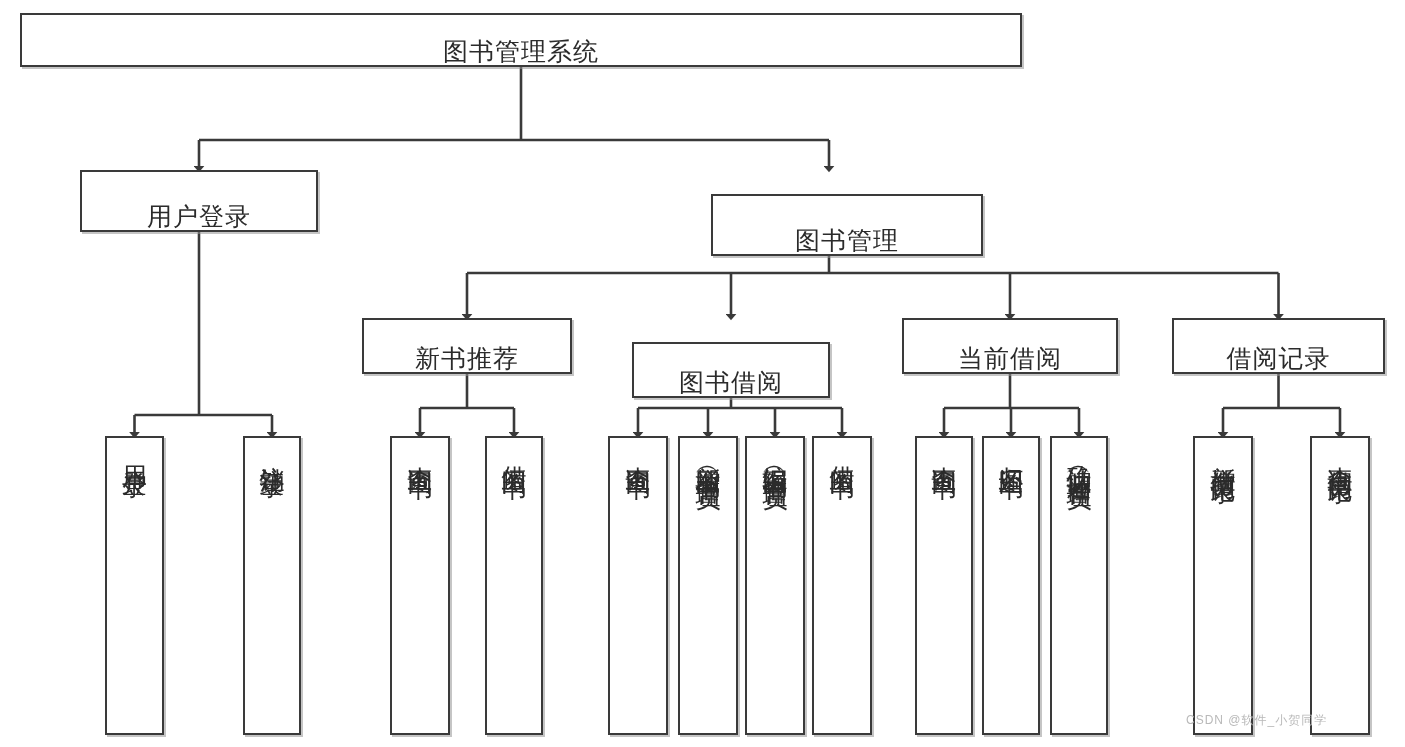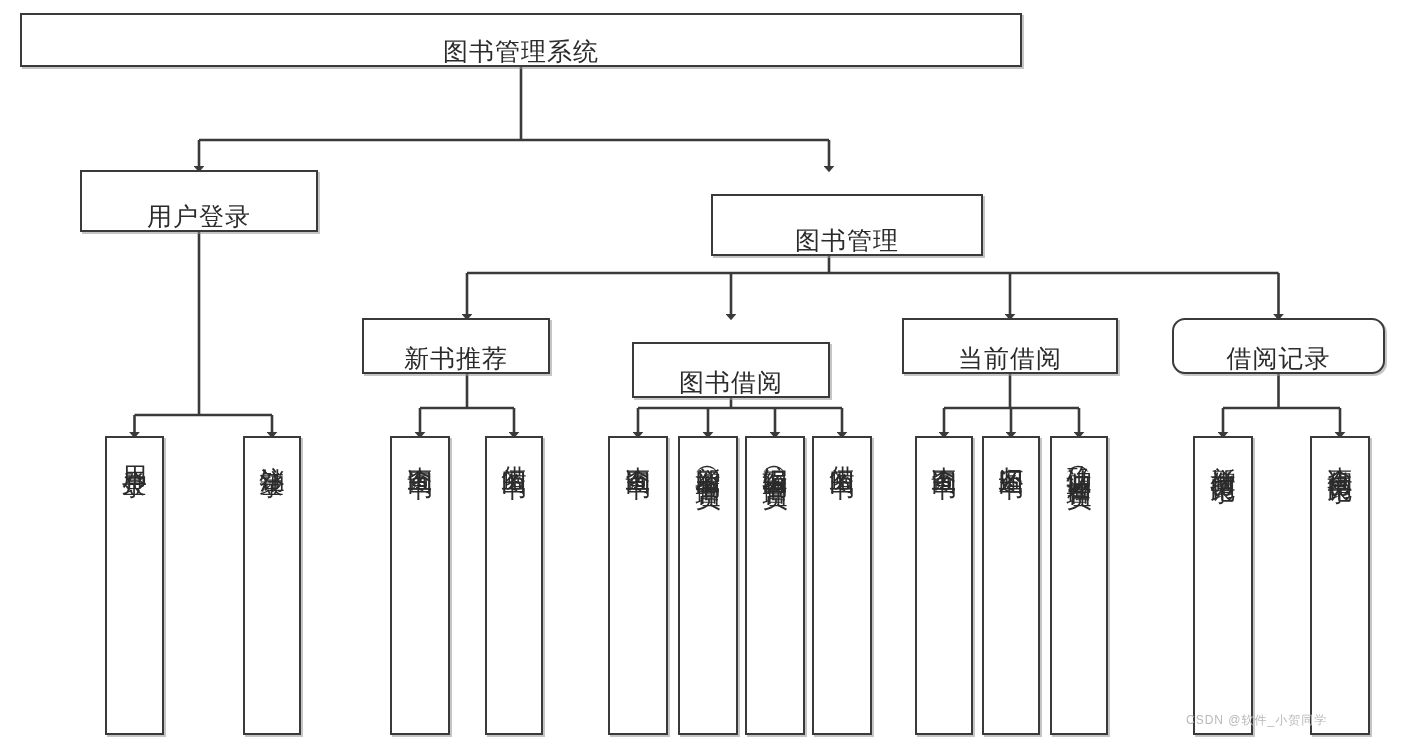--- a/index.html
+++ b/index.html
@@ -118,30 +118,30 @@
   <div id="nodes">
       <div class="node horiz" style="left: 20px; top: 13px; width: 1002px; height: 54px;">
         <span>图书管理系统</span>
       </div>
       <div class="node horiz" style="left: 80px; top: 170px; width: 238px; height: 62px;">
         <span>用户登录</span>
       </div>
       <div class="node horiz" style="left: 711px; top: 170px; width: 272px; height: 62px; margin-top: 24px;">
         <span>图书管理</span>
       </div>
-      <div class="node horiz" style="left: 362px; top: 318px; width: 188px; height: 56px;">
+      <div class="node horiz" style="left: 362px; top: 318px; width: 210px; height: 56px;">
         <span>新书推荐</span>
       </div>
       <div class="node horiz" style="left: 632px; top: 318px; width: 198px; height: 56px; margin-top: 24px;">
         <span>图书借阅</span>
       </div>
       <div class="node horiz" style="left: 902px; top: 318px; width: 216px; height: 56px;">
         <span>当前借阅</span>
       </div>
-      <div class="node horiz" style="left: 1172px; top: 318px; width: 213px; height: 56px; border-radius: 13px;">
+      <div class="node horiz" style="left: 1172px; top: 318px; width: 213px; height: 56px;">
         <span>借阅记录</span>
       </div>
       <div class="node vert" style="left: 105px; top: 436px; width: 59px; height: 299px;">
         <span class="vtext">用户登录</span>
       </div>
       <div class="node vert" style="left: 243px; top: 436px; width: 58px; height: 299px;">
         <span class="vtext">注销登录</span>
       </div>
       <div class="node vert" style="left: 390px; top: 436px; width: 60px; height: 299px;">
         <span class="vtext">查询图书</span>

